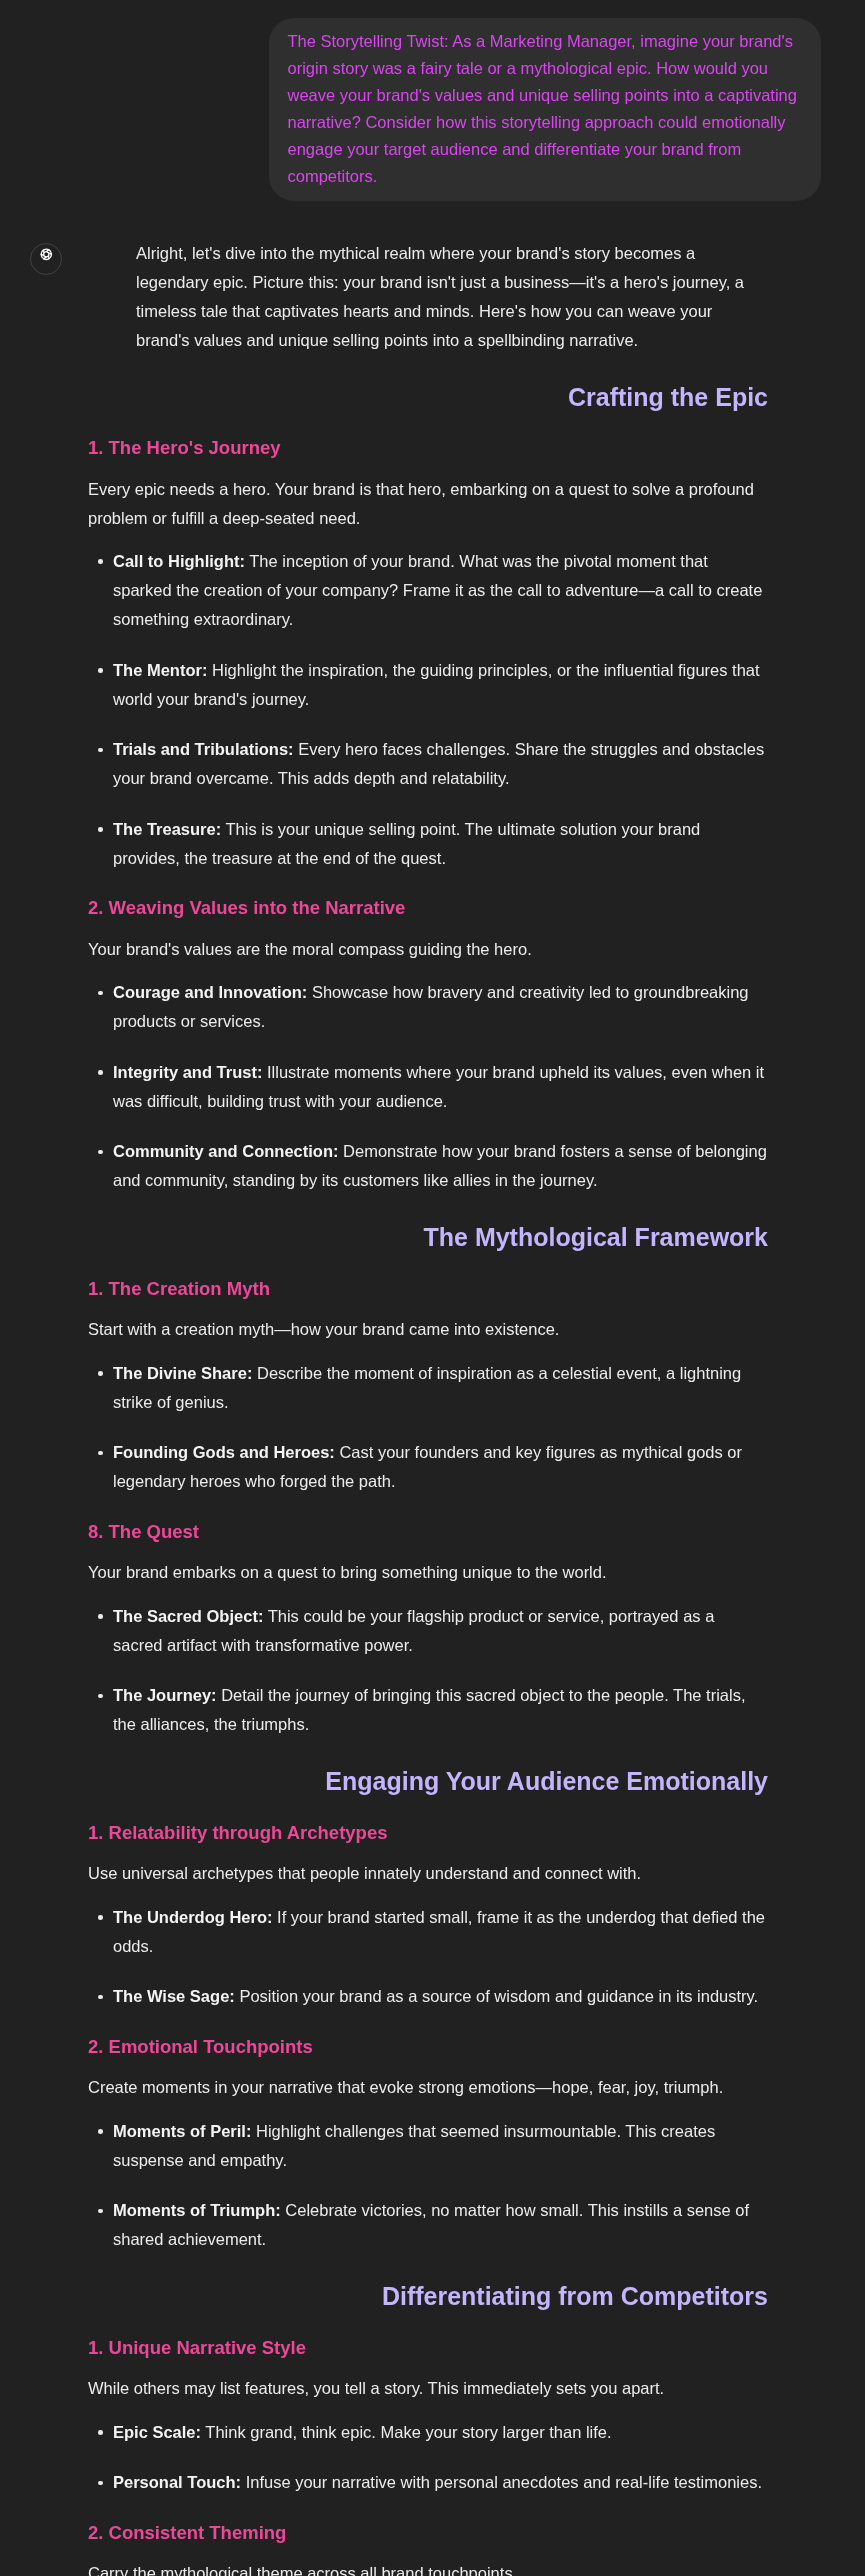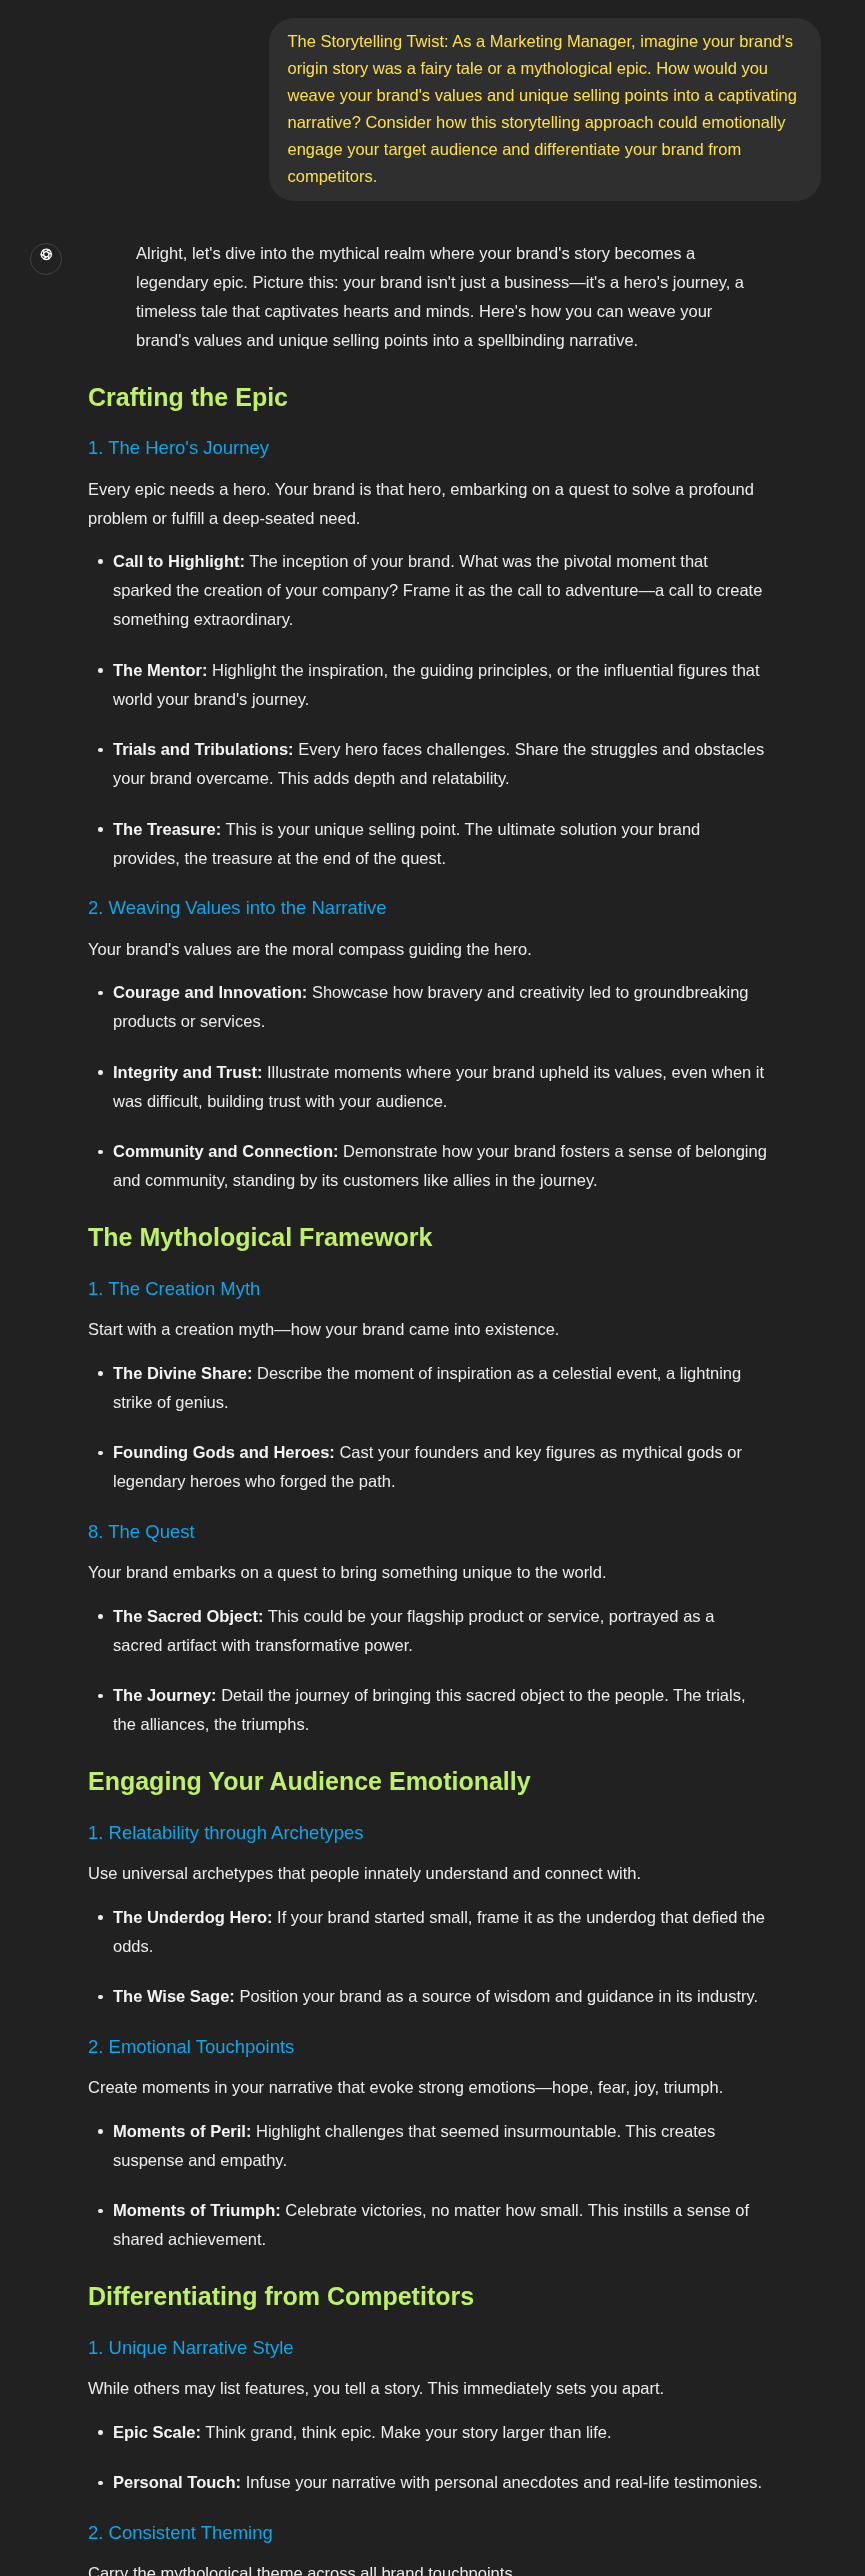--- a/index.html
+++ b/index.html
@@ -6,35 +6,35 @@
   body{
     width:866px;height:3975px;overflow:hidden;
     background:#212121;color:#ececec;
     font-family:"Liberation Sans","DejaVu Sans",sans-serif;
     font-size:16.5px;line-height:29px;
   }
   .thread{width:866px;box-sizing:border-box;padding:18px 45px 0 30px;}
   
   .user-row{display:flex;justify-content:flex-end;}
   .user-bubble{
-    max-width:515px;background:#2f2f2f;color:#fde047;
+    max-width:515px;background:#2f2f2f;color:#d946ef;
     border-radius:25px;padding:10.3px 18.5px;
     font-size:16.5px;line-height:27px;
   }
   
   .assistant-row{display:flex;align-items:flex-start;margin-top:38px;}
   .avatar{
     flex:0 0 auto;width:32px;height:32px;border-radius:50%;
     border:1px solid #424242;box-sizing:border-box;
     display:flex;align-items:center;justify-content:center;margin-top:4.1px;
   }
   .assistant-content{margin-left:26px;width:680px;}
   .assistant-content > :first-child{margin-top:0;margin-left:48px;}
-  .md-h2{font-size:25px;line-height:31px;font-weight:700;color:#bef264;margin:27px 0 15.5px;}
-  .md-h3{font-size:18.5px;line-height:29px;font-weight:400;color:#0ea5e9;margin:20.6px 0 4.1px;}
+  .md-h2{font-size:25px;line-height:31px;font-weight:700;color:#c4b5fd;margin:27px 0 15.5px;text-align:right;}
+  .md-h3{font-size:18.5px;line-height:29px;font-weight:700;color:#ec4899;margin:20.6px 0 4.1px;}
   .assistant-content p{margin:12.4px 0;}
   .assistant-content strong{font-weight:700;color:#f4f4f4;}
   .assistant-content ul,.assistant-content ol{
     list-style:none;margin:14.4px 0;padding:0;
   }
   .assistant-content li{
     position:relative;padding-left:25px;margin:0 0 21.6px;
   }
   .assistant-content li:last-child{margin-bottom:0;}
   .assistant-content ul li::before{

